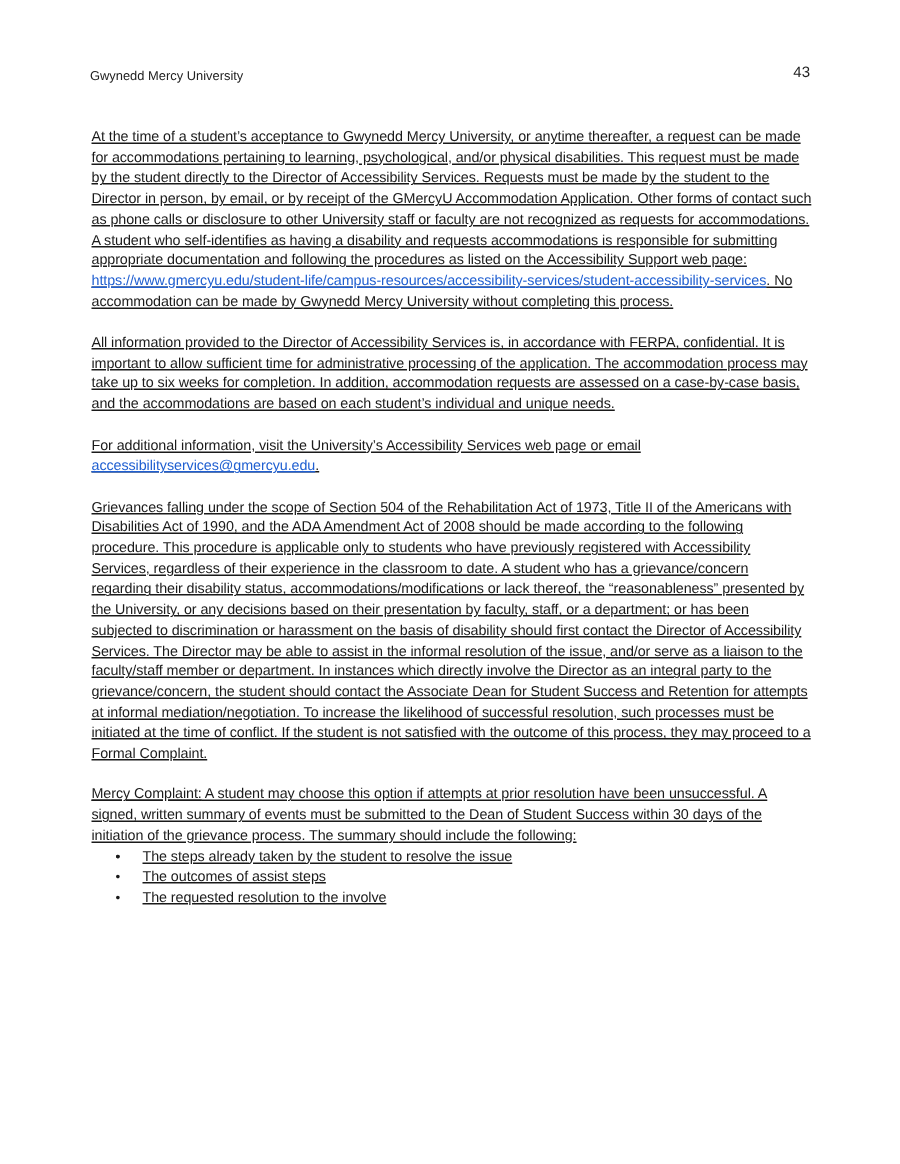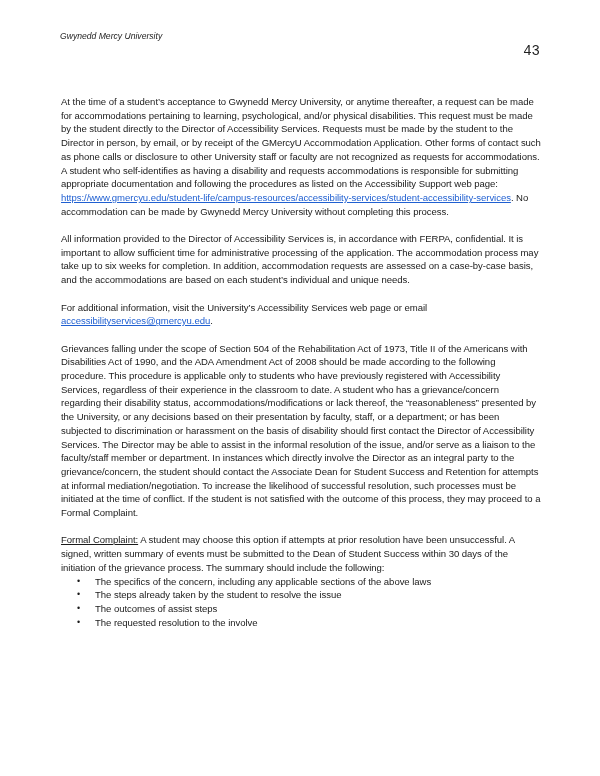--- a/index.html
+++ b/index.html
@@ -1,30 +1,30 @@
 <!DOCTYPE html>
 <html><head>
   <meta charset="utf-8">
   <style>
     html, body { margin: 0; padding: 0; background: #ffffff; }
     body {
       width: 600px; height: 776px; position: relative; overflow: hidden;
       font-family: "Liberation Sans", sans-serif; color: #1a1a1a;
     }
     .header {
-      position: absolute; left: 60px; top: 30px; width: 480px;
-      font-size: 8.6px; font-style: italic; line-height: 12px; color: #222;
+      position: absolute; left: 60px; top: 44px; width: 480px;
+      font-size: 8.6px; line-height: 12px; color: #222;
     }
     .page-num {
       position: absolute; right: 60px; top: 43px;
-      font-size: 14px; color: #222; font-family: Liberation Mono, monospace;
+      font-size: 10px; color: #222;
     }
     .content {
-      position: absolute; left: 61px; top: 95px; width: 480px;
-      font-size: 9.55px; line-height: 13.7px; letter-spacing: -0.05px;
+      position: absolute; left: 61px; top: 85px; width: 480px;
+      font-size: 9.55px; line-height: 13.7px; letter-spacing: -0.05px; text-decoration: underline;
     }
     p { margin: 0 0 13.7px 0; }
     a.link { color: #1f5fd1; text-decoration: underline; }
     .heading { font-weight: bold; margin: 0; }
     .underline { text-decoration: underline; }
     ul.bullets { margin: 0; padding: 0; list-style: none; }
     ul.bullets li { position: relative; padding-left: 34px; }
     ul.bullets li .bullet {
       position: absolute; left: 16px; top: 0; font-size: 9px;
     }
@@ -40,21 +40,21 @@
 <div class="content">
   <p><span>At the time of a student’s acceptance to Gwynedd Mercy University, or anytime thereafter, a request can be made for accommodations pertaining to learning, psychological, and/or physical disabilities. This request must be made by the student directly to the Director of Accessibility Services. Requests must be made by the student to the Director in person, by email, or by receipt of the GMercyU Accommodation Application. Other forms of contact such as phone calls or disclosure to other University staff or faculty are not recognized as requests for accommodations. A student who self-identifies as having a disability and requests accommodations is responsible for submitting appropriate documentation and following the procedures as listed on the Accessibility Support web page: </span><a class="link">https://www.gmercyu.edu/student-life/campus-resources/accessibility-services/student-accessibility-services</a><span>. No accommodation can be made by Gwynedd Mercy University without completing this process.</span></p>
 
   <p>All information provided to the Director of Accessibility Services is, in accordance with FERPA, confidential. It is important to allow sufficient time for administrative processing of the application. The accommodation process may take up to six weeks for completion. In addition, accommodation requests are assessed on a case-by-case basis, and the accommodations are based on each student’s individual and unique needs.</p>
 
   <p><span>For additional information, visit the University’s Accessibility Services web page or email </span><a class="link">accessibilityservices@gmercyu.edu</a><span>.</span></p>
 
   <p>Grievances falling under the scope of Section 504 of the Rehabilitation Act of 1973, Title II of the Americans with Disabilities Act of 1990, and the ADA Amendment Act of 2008 should be made according to the following procedure. This procedure is applicable only to students who have previously registered with Accessibility Services, regardless of their experience in the classroom to date. A student who has a grievance/concern regarding their disability status, accommodations/modifications or lack thereof, the “reasonableness” presented by the University, or any decisions based on their presentation by faculty, staff, or a department; or has been subjected to discrimination or harassment on the basis of disability should first contact the Director of Accessibility Services. The Director may be able to assist in the informal resolution of the issue, and/or serve as a liaison to the faculty/staff member or department. In instances which directly involve the Director as an integral party to the grievance/concern, the student should contact the Associate Dean for Student Success and Retention for attempts at informal mediation/negotiation. To increase the likelihood of successful resolution, such processes must be initiated at the time of conflict. If the student is not satisfied with the outcome of this process, they may proceed to a Formal Complaint.</p>
 
 
-  <div><span class="underline">Formal Complaint:</span><span> A student may choose this option if attempts at prior resolution have been unsuccessful. A signed, written summary of events must be submitted to the Dean of Student Success within 30 days of the initiation of the grievance process. The summary should include the following:</span></div>
+  <div><span class="underline">Mercy Complaint:</span><span> A student may choose this option if attempts at prior resolution have been unsuccessful. A signed, written summary of events must be submitted to the Dean of Student Success within 30 days of the initiation of the grievance process. The summary should include the following:</span></div>
 
   <ul class="bullets">
-    <li><span class="bullet">•</span><span>The specifics of the concern, including any applicable sections of the above laws</span></li>
+    <li><span class="bullet">•</span></li>
     <li><span class="bullet">•</span><span>The steps already taken by the student to resolve the issue</span></li>
     <li><span class="bullet">•</span><span>The outcomes of assist steps</span></li>
     <li><span class="bullet">•</span><span>The requested resolution to the involve</span></li>
   </ul>
 </div>
 
 </body></html>

